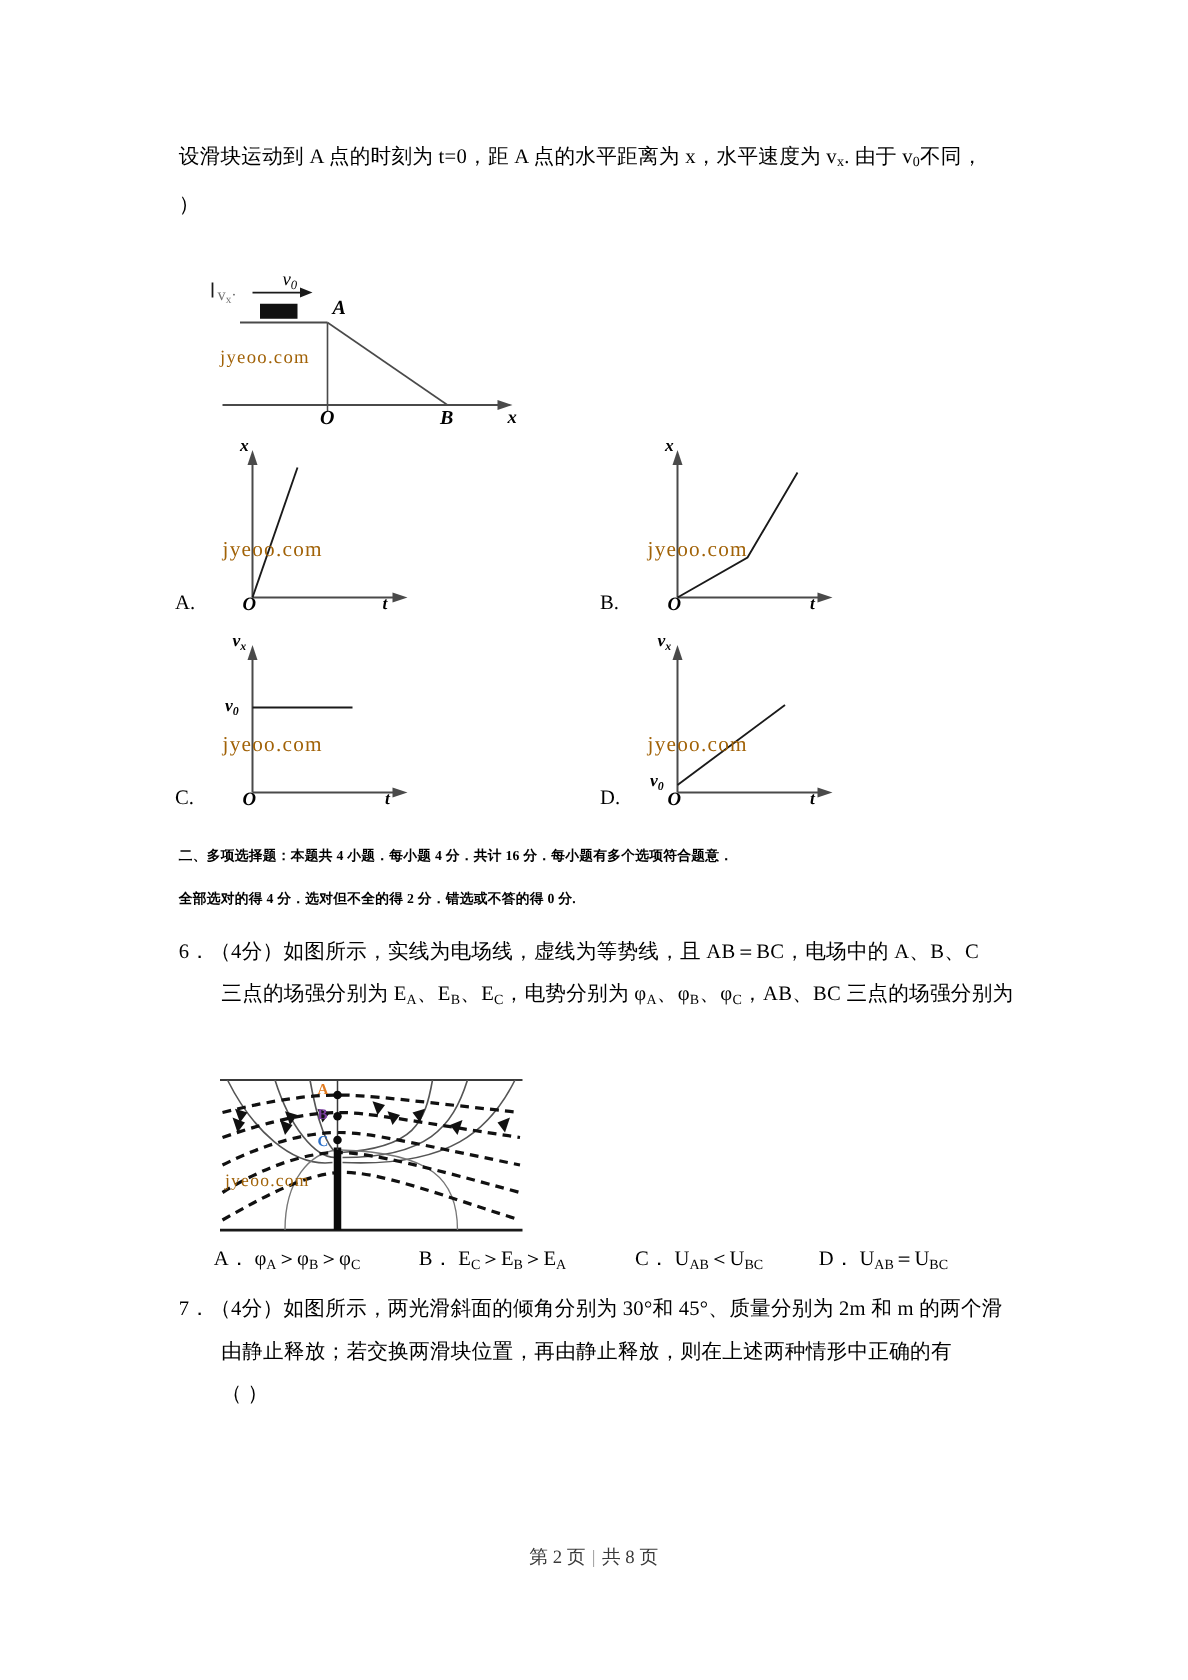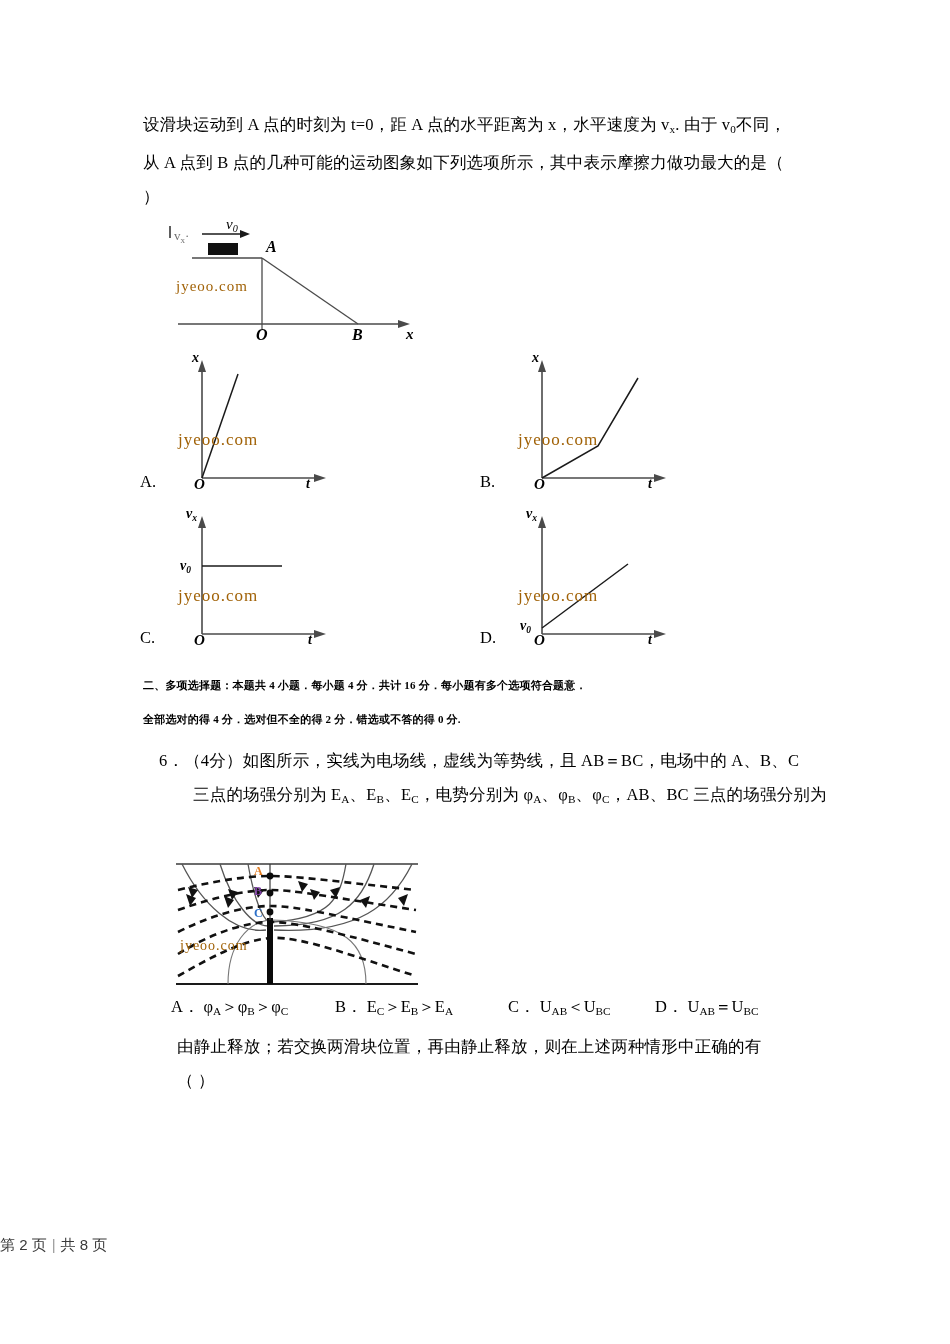--- a/index.html
+++ b/index.html
@@ -59,44 +59,44 @@
     font-size: 17px;
     font-family: "Liberation Serif", serif;
     letter-spacing: 1px;
     user-select: none;
   }
   .footer {
     position: absolute;
     left: 0;
     top: 1236px;
     width: 950px;
+    text-align: center;
     font-size: 15px;
     color: #3a3a3a;
-    font-family: Liberation Sans, sans-serif;
+    font-family: Liberation Serif, serif;
   }
   .footer .sep { color: #9a9a9a; padding: 0 5px; }
   svg { display: block; }
   .ans-row {
     font-size: 16.5px;
     font-family: "Liberation Serif", serif;
     position: relative;
     height: 30px;
   }
   .ans-row span.a { position: absolute; white-space: nowrap; }
 </style>
 </head>
 <body>
 
 <div class="page">
 
   <div class="content" style="top:108px;">
     <div class="para">
       <span>设滑块运动到 A 点的时刻为 t=0，距 A 点的水平距离为 x，水平速度为 v</span><sub class="lat">x</sub><span>. 由于 v</span><sub class="lat">0</sub><span>不同，</span>
     </div>
-    <div class="para">从 A 点到 B 点的几种可能的运动图象如下列选项所示，其中表示摩擦力做功最大的是（</div>
     <div class="para">）</div>
   </div>
 
   <div class="fig" style="position:absolute;left:166px;top:216px;width:260px;height:130px;">
     <div class="wm" style="left:10px;top:62px;font-size:15px;">jyeoo.com</div>
     <svg width="260" height="130" viewBox="0 0 260 130">
 
       <line x1="4" y1="10" x2="4" y2="22" stroke="#1a1a1a" stroke-width="1.4"></line>
 
       <line x1="36" y1="18" x2="76" y2="18" stroke="#1a1a1a" stroke-width="1.4"></line>
@@ -183,21 +183,21 @@
     <div style="position:absolute;left:28px;top:124px;font-style:italic;font-weight:bold;font-size:15px;">O</div>
     <div style="position:absolute;left:142px;top:124px;font-style:italic;font-weight:bold;font-size:14px;">t</div>
     <div class="opt-label" style="left:-26px;top:120px;">D.</div>
   </div>
 
   <div class="content" style="top:668px;">
     <div class="section-head">二、多项选择题：本题共 4 小题．每小题 4 分．共计 16 分．每小题有多个选项符合题意．</div>
     <div class="section-head">全部选对的得 4 分．选对但不全的得 2 分．错选或不答的得 0 分.</div>
   </div>
 
-  <div class="content" style="top:744px;margin-left:16px;">
+  <div class="content" style="top:744px;">
     <div class="para hang2">
       <span class="lat">6．</span><span>（4分）</span><span>如图所示，实线为电场线，虚线为等势线，且 AB＝BC，电场中的 A、B、C</span>
     </div>
     <div class="para" style="padding-left:34px;">
       <span>三点的场强分别为 E</span><sub class="lat">A</sub><span>、E</span><sub class="lat">B</sub><span>、E</span><sub class="lat">C</sub><span>，电势分别为 φ</span><sub class="lat">A</sub><span>、φ</span><sub class="lat">B</sub><span>、φ</span><sub class="lat">C</sub><span>，AB、BC 三点的场强分别为</span>
     </div>
   </div>
 
   <div class="fig" style="position:absolute;left:162px;top:858px;width:270px;height:132px;">
     <svg width="270" height="132" viewBox="0 0 270 132">
@@ -267,20 +267,23 @@
       <span>C．</span>
       <span>U</span><sub>AB</sub><span>＜</span><span>U</span><sub>BC</sub>
     </span>
     <span class="a" style="left:512px;">
       <span>D．</span>
       <span>U</span><sub>AB</sub><span>＝</span><span>U</span><sub>BC</sub>
     </span>
   </div>
 
   <div class="content" style="top:1030px;">
+    <div class="para hang2">
+      <span class="lat">7．</span><span>（4分）</span><span>如图所示，两光滑斜面的倾角分别为 30°和 45°、质量分别为 2m 和 m 的两个滑</span>
+    </div>
     <div class="para" style="padding-left:34px;">由静止释放；若交换两滑块位置，再由静止释放，则在上述两种情形中正确的有</div>
     <div class="para" style="padding-left:34px;">（        ）</div>
   </div>
 
   <div class="footer">
     <span>第 2 页</span><span class="sep">|</span><span>共 8 页</span>
   </div>
 
 </div>
 

